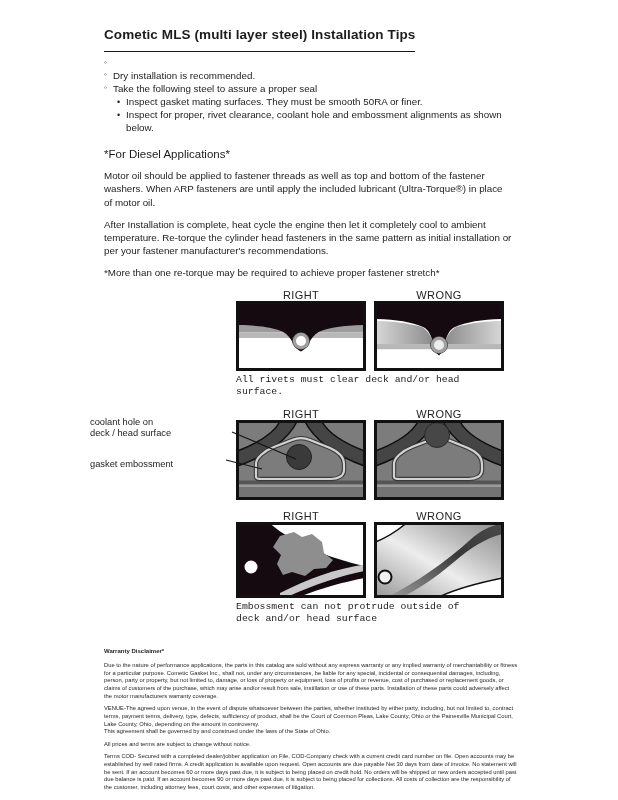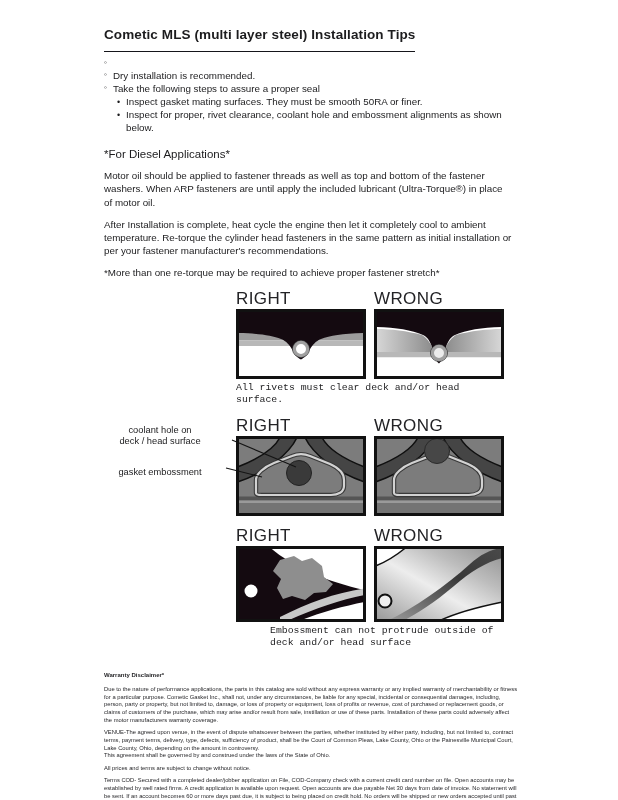--- a/index.html
+++ b/index.html
@@ -19,28 +19,28 @@
   .tip-row { display: flex; }
   .tip-marker { width: 9px; flex: 0 0 9px; font-size: 8px; padding-top: 1px; }
   .sub-tips { margin-left: 13px; }
   .sub-tips .tip-marker { font-size: 9px; }
 
   .diesel-heading { font-size: 11.5px; font-weight: normal; margin-top: 14px; }
   .para { font-size: 9.8px; line-height: 1.34; margin-top: 9px; width: 408px; }
 
   .diagram-block { margin-left: 132px; margin-top: 10px; }
   .label-row { display: flex; gap: 8px; width: 268px; }
-  .label-row .dw-label { width: 130px; font-size: 17px; letter-spacing: 0.4px; color: #232326; }
+  .label-row .dw-label { width: 130px; text-align: center; font-size: 11px; letter-spacing: 0.4px; color: #232326; }
   .box-row { display: flex; gap: 8px; }
   .dia-box { width: 130px; display: block; }
   .caption { font-size: 9.8px; margin-top: 3px; line-height: 1.25; width: 260px; font-family: Liberation Mono, monospace; }
 
   .row2-wrap { position: relative; margin-top: 9px; }
   .row2-wrap .diagram-block { margin-top: 0; }
-  .ann { position: absolute; right: 286px; text-align: center; font-size: 9.3px; line-height: 1.18; width: 140px; color: #1c1c1e; }
+  .ann { position: absolute; right: 286px; text-align: left; font-size: 9.3px; line-height: 1.18; width: 140px; color: #1c1c1e; }
   .ann-coolant { top: 9px; }
   .ann-emboss { top: 51px; }
   .leader-overlay { position: absolute; left: 0; top: 0; width: 412px; height: 100px; pointer-events: none; }
 
   .legal { margin-top: 23px; width: 414px; font-size: 5.8px; line-height: 1.32; color: #27272a; }
   .legal-heading { font-weight: bold; font-size: 6px; margin-bottom: 6px; }
   .legal p { margin-bottom: 5px; white-space: pre-line; }
 </style>
 </head>
 <body>
@@ -53,21 +53,21 @@
     <div class="tips">
       <div class="tip-row">
         <span class="tip-marker">◦</span>
       </div>
       <div class="tip-row">
         <span class="tip-marker">◦</span>
         <span>Dry installation is recommended.</span>
       </div>
       <div class="tip-row">
         <span class="tip-marker">◦</span>
-        <span>Take the following steps to assure a proper seal</span>
+        <span>Take the following steel to assure a proper seal</span>
       </div>
       <div class="sub-tips">
         <div class="tip-row">
           <span class="tip-marker">•</span>
           <span>Inspect gasket mating surfaces.  They must be smooth 50RA or finer.</span>
         </div>
         <div class="tip-row">
           <span class="tip-marker">•</span>
           <span>Inspect for proper, rivet clearance, coolant hole and embossment alignments as shown below.</span>
         </div>
@@ -197,21 +197,21 @@
           </defs>
           <rect x="1.5" y="1.5" width="127" height="73" fill="#ffffff"></rect>
           <path d="M1.5,20 C12,16 24,8 32,1.5 L128.5,1.5 L128.5,56 C104,60 82,67 66,74.5 L1.5,74.5 Z" fill="url(#w3g)"></path>
           <path d="M1.5,20 C12,16 24,8 32,1.5" fill="none" stroke="#111" stroke-width="1.6"></path>
           <path d="M66,74.5 C82,67 104,61 128.5,56" fill="none" stroke="#111" stroke-width="1.6"></path>
           <path d="M14,74.5 C40,62 72,40 96,18 C106,9 116,3.5 128.5,1.5 L128.5,12 C112,16 96,26 80,40 C60,57 42,68 30,74.5 Z" fill="url(#w3d)"></path>
           <circle cx="11" cy="55" r="6.5" fill="#f0f0f0" stroke="#111" stroke-width="2"></circle>
           <rect x="1.5" y="1.5" width="127" height="73" fill="none" stroke="#111" stroke-width="3"></rect>
         </svg>
       </div>
-      <div class="caption" style="width:240px;margin-left:34px;">Embossment can not protrude outside of deck and/or head surface</div>
+      <div class="caption" style="width:240px;">Embossment can not protrude outside of deck and/or head surface</div>
     </div>
 
     
     <div class="legal">
       <div class="legal-heading">Warranty Disclaimer*</div>
       <p>Due to the nature of performance applications, the parts in this catalog are sold without any express warranty or any implied warranty of merchantability or fitness for a particular purpose.  Cometic Gasket Inc., shall not, under any circumstances, be liable for any special, incidental or consequential damages, including, person, party or property, but not limited to, damage, or loss of property or equipment, loss of profits or revenue, cost of purchased or replacement goods, or claims of customers of the purchase, which may arise and/or result from sale, instillation or use of these parts.  Installation of these parts could adversely affect the motor manufacturers warranty coverage.</p>
       <p>VENUE-The agreed upon venue, in the event of dispute whatsoever between the parties, whether instituted by either party, including, but not limited to, contract terms, payment terms, delivery, type, defects, sufficiency of product, shall be the Court of Common Pleas, Lake County, Ohio or the Painesville Municipal Court, Lake County, Ohio, depending on the amount in controversy.
 This agreement shall be governed by and construed under the laws of the State of Ohio.</p>
       <p>All prices and terms are subject to change without notice.</p>
       <p>Terms COD- Secured with a completed dealer/jobber application on File, COD-Company check with a current credit card number on file.  Open accounts may be established by well rated firms.  A credit application is available upon request.  Open accounts are due payable Net 30 days from date of invoice.  No statement will be sent.  If an account becomes 60 or more days past due, it is subject to being placed on credit hold.  No orders will be shipped or new orders accepted until past due balance is paid.  If an account becomes 90 or more days past due, it is subject to being placed for collections.  All costs of collection are the responsibility of the customer, including attorney fees, court costs, and other expenses of litigation.</p>

